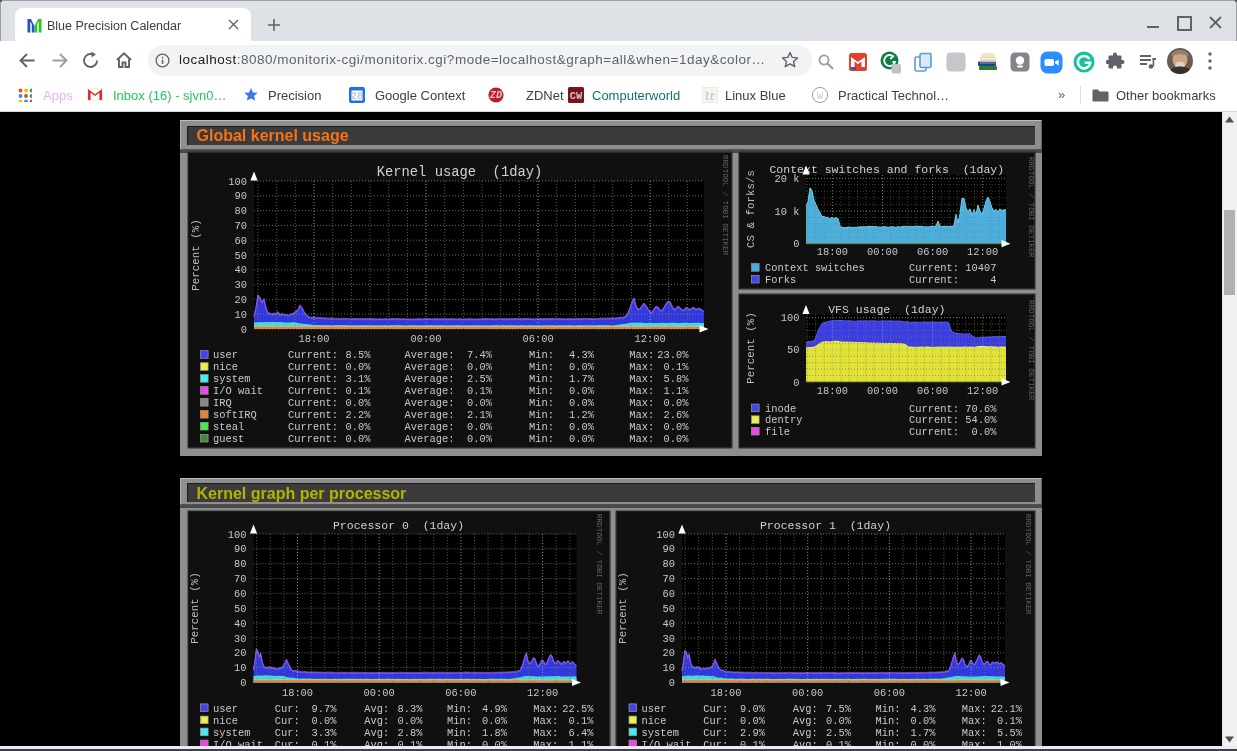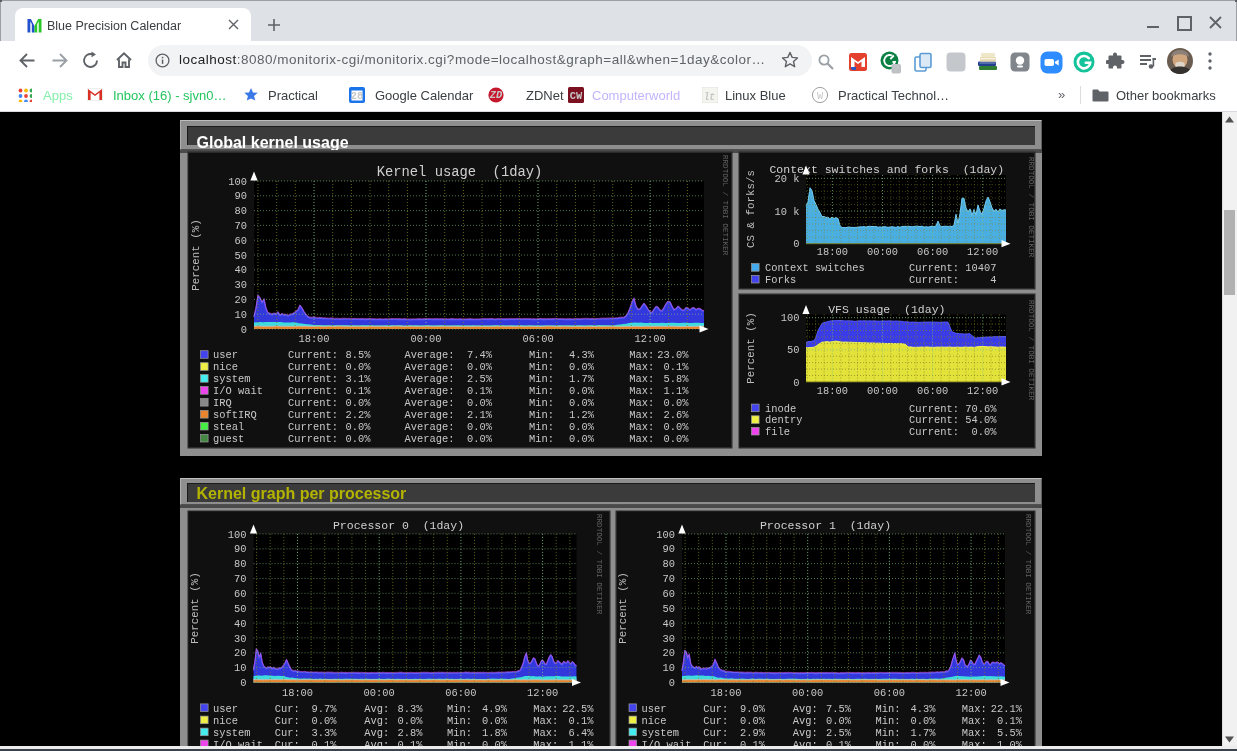--- a/index.html
+++ b/index.html
@@ -133,46 +133,46 @@
     <circle cx="2.5" cy="2.5" r="1.9" fill="#EA4335"></circle>
     <circle cx="8.0" cy="2.5" r="1.9" fill="#FBBC04"></circle>
     <circle cx="13.5" cy="2.5" r="1.9" fill="#34A853"></circle>
     <circle cx="2.5" cy="8.0" r="1.9" fill="#4285F4"></circle>
     <circle cx="8.0" cy="8.0" r="1.9" fill="#EA4335"></circle>
     <circle cx="13.5" cy="8.0" r="1.9" fill="#34A853"></circle>
     <circle cx="2.5" cy="13.5" r="1.9" fill="#FBBC04"></circle>
     <circle cx="8.0" cy="13.5" r="1.9" fill="#4285F4"></circle>
     <circle cx="13.5" cy="13.5" r="1.9" fill="#EA4335"></circle>
   </svg>
-<div style="position:absolute;left:43px;top:88px;font:13px 'Liberation Sans', sans-serif;color:#86efac;white-space:nowrap">Apps</div>
+<div style="position:absolute;left:43px;top:88px;font:13px 'Liberation Sans', sans-serif;color:#f0abfc;white-space:nowrap">Apps</div>
 <svg style="position:absolute;left:87px;top:88px" width="16" height="13" viewBox="0 0 16 13">
 <rect x="0.5" y="0.5" width="15" height="12" fill="#fff" stroke="#eee"></rect>
 <path d="M1 1v11h2.6V4.8L8 8l4.4-3.2V12H15V1L8 6.3z" fill="#D93025"></path>
   </svg>
 <div style="position:absolute;left:113px;top:88px;font:13px 'Liberation Sans', sans-serif;color:#22c55e;white-space:nowrap">Inbox (16) - sjvn0…</div>
 <svg style="position:absolute;left:243px;top:87px" width="16" height="16" viewBox="0 0 16 16">
 <path d="M8 1l2 4.4 4.7.4-3.6 3.2 1.1 4.6L8 11.4l-4.2 2.2 1.1-4.6L1.3 5.8 6 5.4z" fill="#3b78e7"></path>
   </svg>
-<div style="position:absolute;left:268px;top:88px;font:13px 'Liberation Sans', sans-serif;color:#3c4043;white-space:nowrap">Practical</div>
+<div style="position:absolute;left:268px;top:88px;font:13px 'Liberation Sans', sans-serif;color:#3c4043;white-space:nowrap">Precision</div>
 <svg style="position:absolute;left:349px;top:87px" width="16" height="16" viewBox="0 0 16 16">
 <rect width="16" height="16" rx="2" fill="#1a73e8"></rect>
     <rect x="2.5" y="3.5" width="11" height="10" fill="#fff"></rect>
 <text x="8" y="11.5" text-anchor="middle" font-family="Liberation Sans" font-size="7.5" fill="#1a73e8" font-weight="bold">28</text>
   </svg>
-<div style="position:absolute;left:375px;top:88px;font:13px 'Liberation Sans', sans-serif;color:#3c4043;white-space:nowrap">Google Calendar</div>
+<div style="position:absolute;left:375px;top:88px;font:13px 'Liberation Sans', sans-serif;color:#3c4043;white-space:nowrap">Google Context</div>
 <svg style="position:absolute;left:488px;top:87px" width="16" height="16" viewBox="0 0 16 16">
 <circle cx="8" cy="8" r="7.6" fill="#c7172c"></circle>
     <text x="8" y="11" text-anchor="middle" font-family="Liberation Sans" font-size="8" font-weight="bold" fill="#fff" font-style="italic">ZD</text>
   </svg>
 <div style="position:absolute;left:526px;top:88px;font:13px 'Liberation Sans', sans-serif;color:#3c4043;white-space:nowrap">ZDNet</div>
 <svg style="position:absolute;left:568px;top:87px" width="16" height="16" viewBox="0 0 16 16">
 <rect width="16" height="16" rx="1.5" fill="#7b1120"></rect>
     <text x="8" y="11.5" text-anchor="middle" font-family="Liberation Sans" font-size="8.5" font-weight="bold" fill="#fff">CW</text>
   </svg>
-<div style="position:absolute;left:592px;top:88px;font:13px 'Liberation Sans', sans-serif;color:#c4b5fd;white-space:nowrap">Computerworld</div>
+<div style="position:absolute;left:592px;top:88px;font:13px 'Liberation Sans', sans-serif;color:#0f766e;white-space:nowrap">Computerworld</div>
 <svg style="position:absolute;left:702px;top:87px" width="16" height="16" viewBox="0 0 16 16">
 <rect width="16" height="16" rx="1.5" fill="#f5f5f0"></rect>
     <rect width="16" height="16" rx="1.5" fill="none" stroke="#ccc" stroke-width="0.5"></rect>
 <text x="4.5" y="12.5" text-anchor="middle" font-family="Liberation Serif" font-size="12" font-weight="bold" font-style="italic" fill="#16325c">l</text>
 <text x="10" y="12.5" text-anchor="middle" font-family="Liberation Serif" font-size="12" font-weight="bold" font-style="italic" fill="#e7a614">t</text>
   </svg>
 <div style="position:absolute;left:725px;top:88px;font:13px 'Liberation Sans', sans-serif;color:#3c4043;white-space:nowrap">Linux Blue</div>
 <svg style="position:absolute;left:812px;top:87px" width="16" height="16" viewBox="0 0 16 16">
 <circle cx="8" cy="8" r="7.6" fill="#fff" stroke="#888" stroke-width="0.8"></circle>
 <text x="8" y="12" text-anchor="middle" font-family="Liberation Serif" font-size="11" fill="#444">W</text>
@@ -188,21 +188,21 @@
 <div style="position:absolute;left:1222px;top:112px;width:15px;height:639px;background:#f1f1f1;border-left:1px solid #e0e0e0"></div>
 <svg style="position:absolute;left:1224px;top:115px" width="11" height="9" viewBox="0 0 11 9">
     <path d="M5.5 1.5L10 7.5H1z" fill="#505050"></path>
   </svg>
 <svg style="position:absolute;left:1224px;top:735px" width="11" height="9" viewBox="0 0 11 9">
     <path d="M5.5 7.5L1 1.5h9z" fill="#505050"></path>
   </svg>
 <div style="position:absolute;left:1224px;top:210px;width:11px;height:85px;background:#b1b1b1"></div>
 <div style="position:absolute;left:180px;top:120px;width:861.5px;height:30px;background:#8e8e8e;border-top:1px solid #bdbdbd;border-left:1px solid #b0b0b0;border-bottom:1px solid #505050;border-right:1px solid #606060;box-sizing:border-box"></div>
 <div style="position:absolute;left:186.5px;top:126px;width:848.5px;height:18.5px;background:#3b3b3b;border-top:1px solid #1a1a1a;border-left:1px solid #1a1a1a;box-sizing:border-box"></div>
-<div style="position:absolute;left:196.5px;top:135px;font:bold 16px/16px 'Liberation Sans', sans-serif;color:#ffffff">Global kernel usage</div>
+<div style="position:absolute;left:196.5px;top:128px;font:bold 16px/16px 'Liberation Sans', sans-serif;color:#f97316">Global kernel usage</div>
 <div style="position:absolute;left:180px;top:477.5px;width:861.5px;height:27.5px;background:#8e8e8e;border-top:1px solid #bdbdbd;border-left:1px solid #b0b0b0;border-bottom:1px solid #505050;border-right:1px solid #606060;box-sizing:border-box"></div>
 <div style="position:absolute;left:186.5px;top:483px;width:848.5px;height:18.5px;background:#3b3b3b;border-top:1px solid #1a1a1a;border-left:1px solid #1a1a1a;box-sizing:border-box"></div>
 <div style="position:absolute;left:196.5px;top:485.5px;font:bold 16px/16px 'Liberation Sans', sans-serif;color:#b4b400">Kernel graph per processor</div>
 <div style="position:absolute;left:180px;top:150px;width:861.5px;height:306px;background:#8e8e8e;border-top:3px solid #4a4a4a;box-sizing:border-box"></div>
 <div style="position:absolute;left:180px;top:505px;width:861.5px;height:246px;background:#8e8e8e;border-top:3px solid #4a4a4a;box-sizing:border-box"></div>
 <div style="position:absolute;left:188.5px;top:153px;width:542px;height:294px;background:#101010;box-shadow:0 0 0 1.5px #2a2a2a"></div>
 <div style="position:absolute;left:739.5px;top:153px;width:294.5px;height:135px;background:#101010;box-shadow:0 0 0 1.5px #2a2a2a"></div>
 <div style="position:absolute;left:739.5px;top:295px;width:294.5px;height:152px;background:#101010;box-shadow:0 0 0 1.5px #2a2a2a"></div>
 <div style="position:absolute;left:188.5px;top:511.5px;width:420px;height:239.5px;background:#101010;box-shadow:0 0 0 1.5px #2a2a2a"></div>
 <div style="position:absolute;left:617px;top:511.5px;width:417px;height:239.5px;background:#101010;box-shadow:0 0 0 1.5px #2a2a2a"></div>

